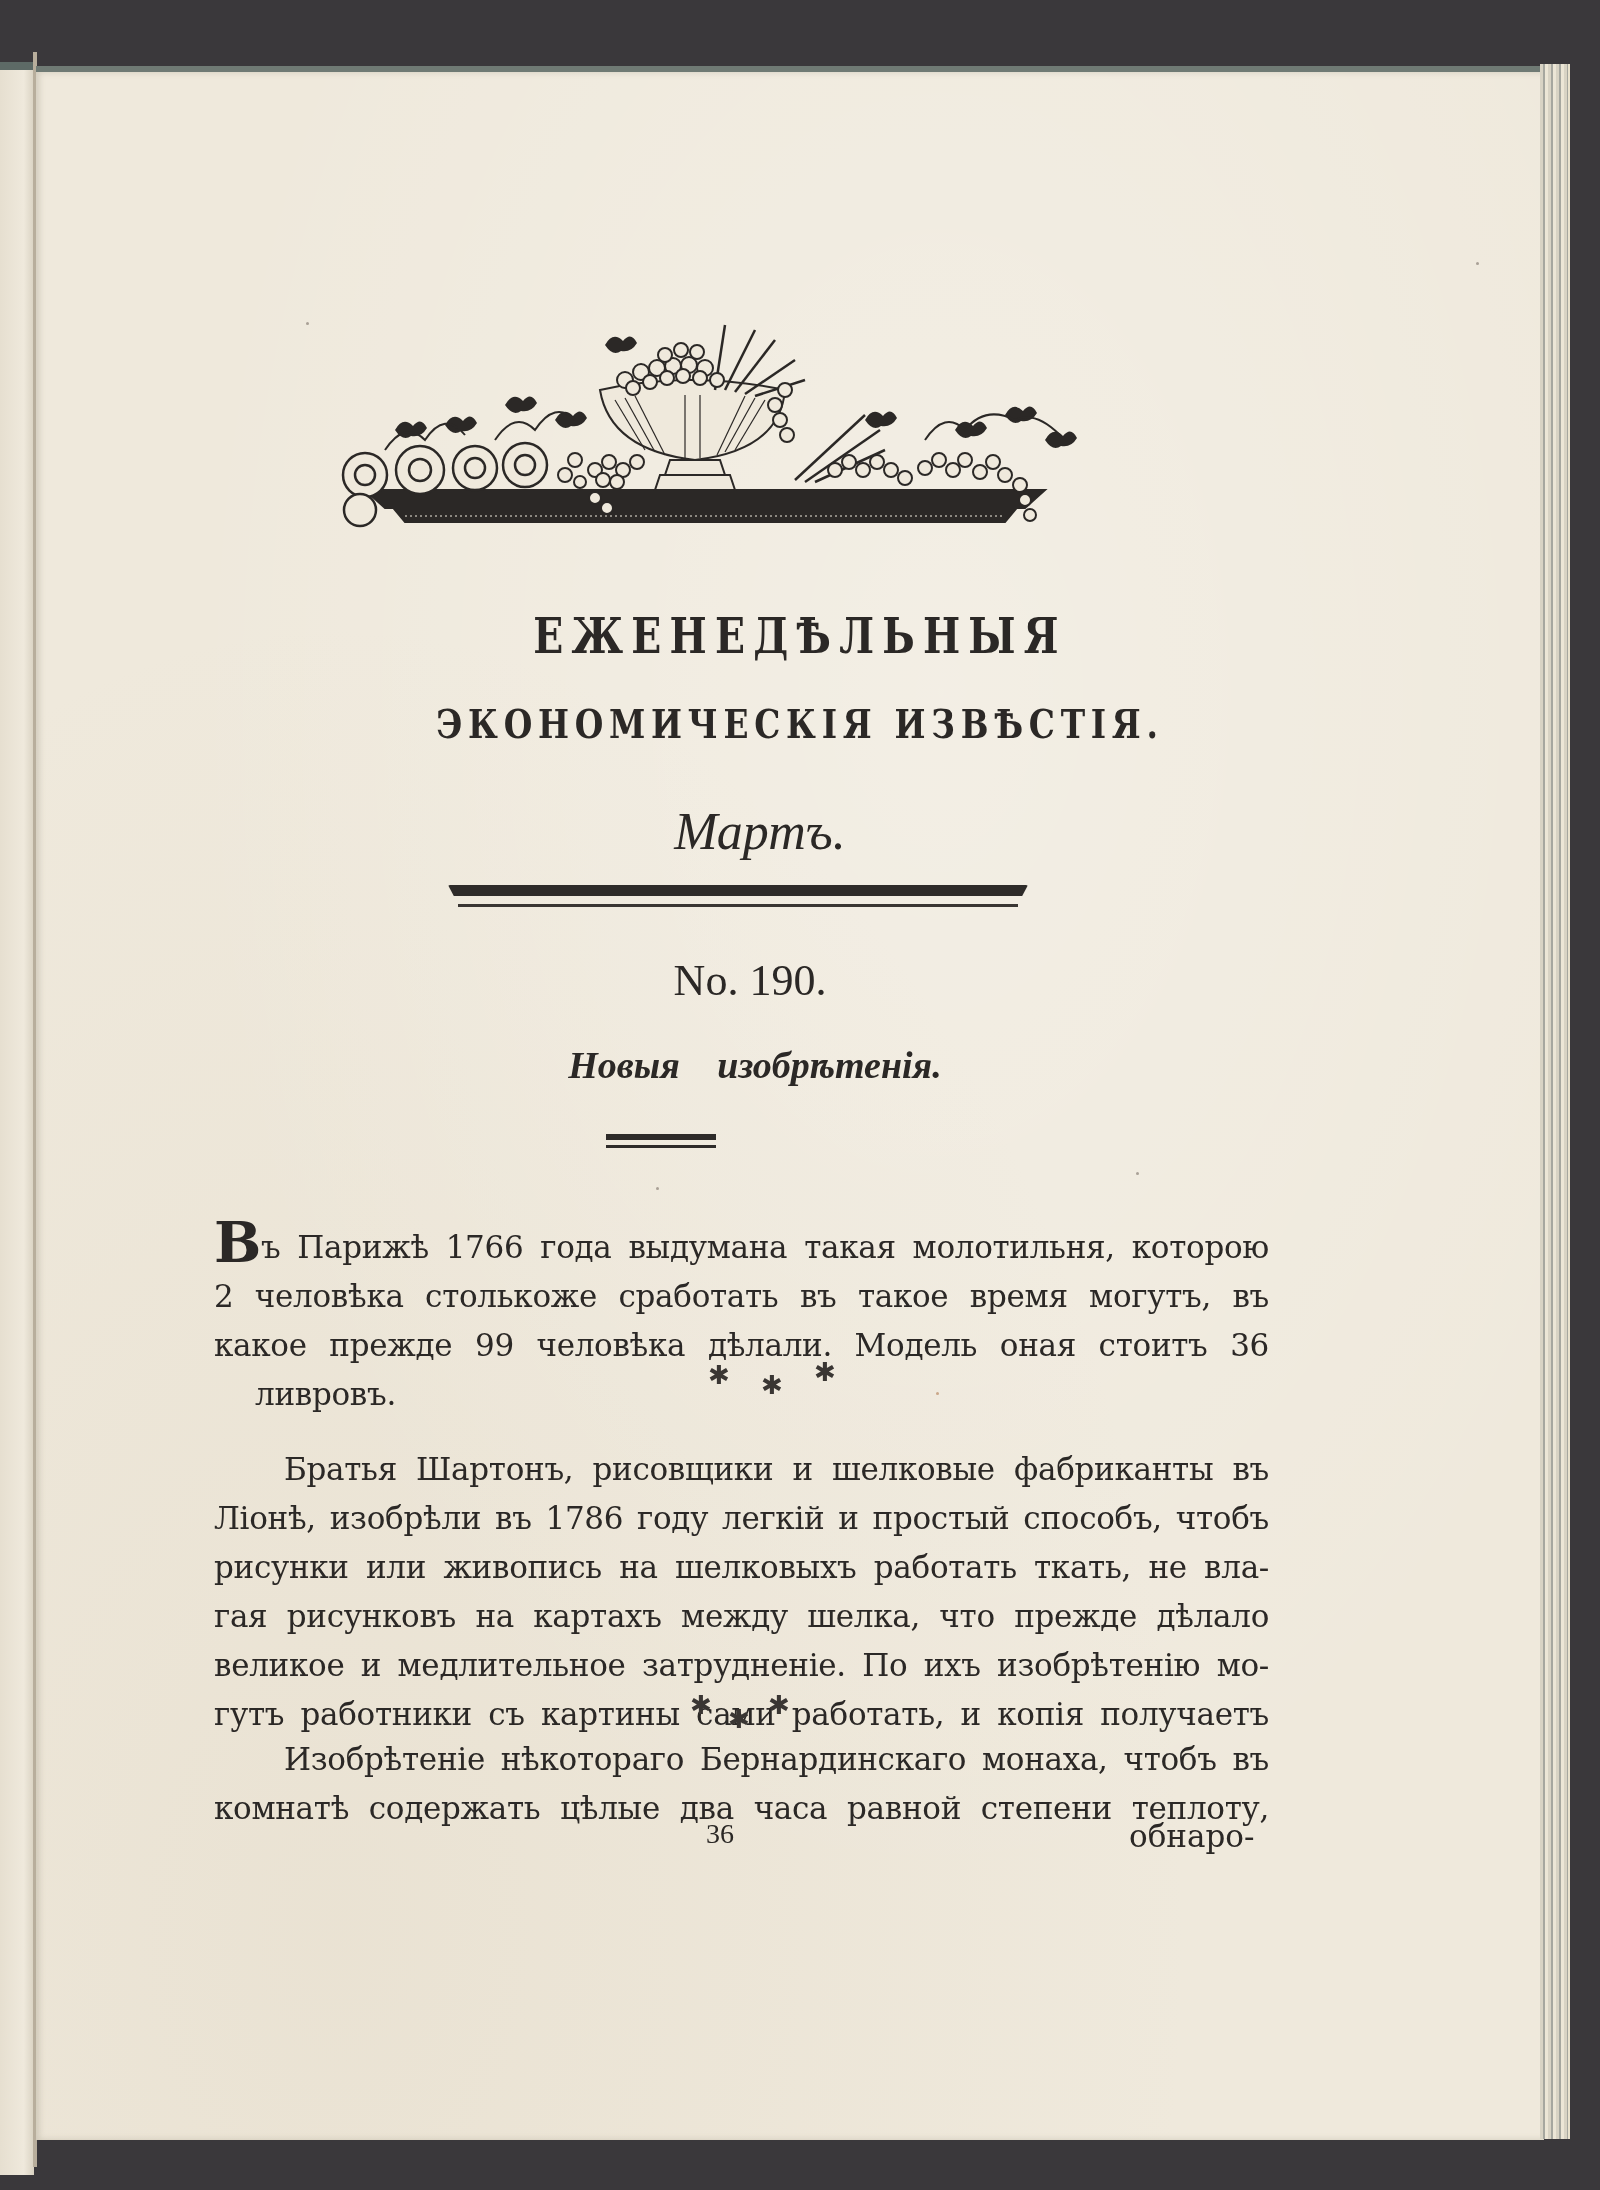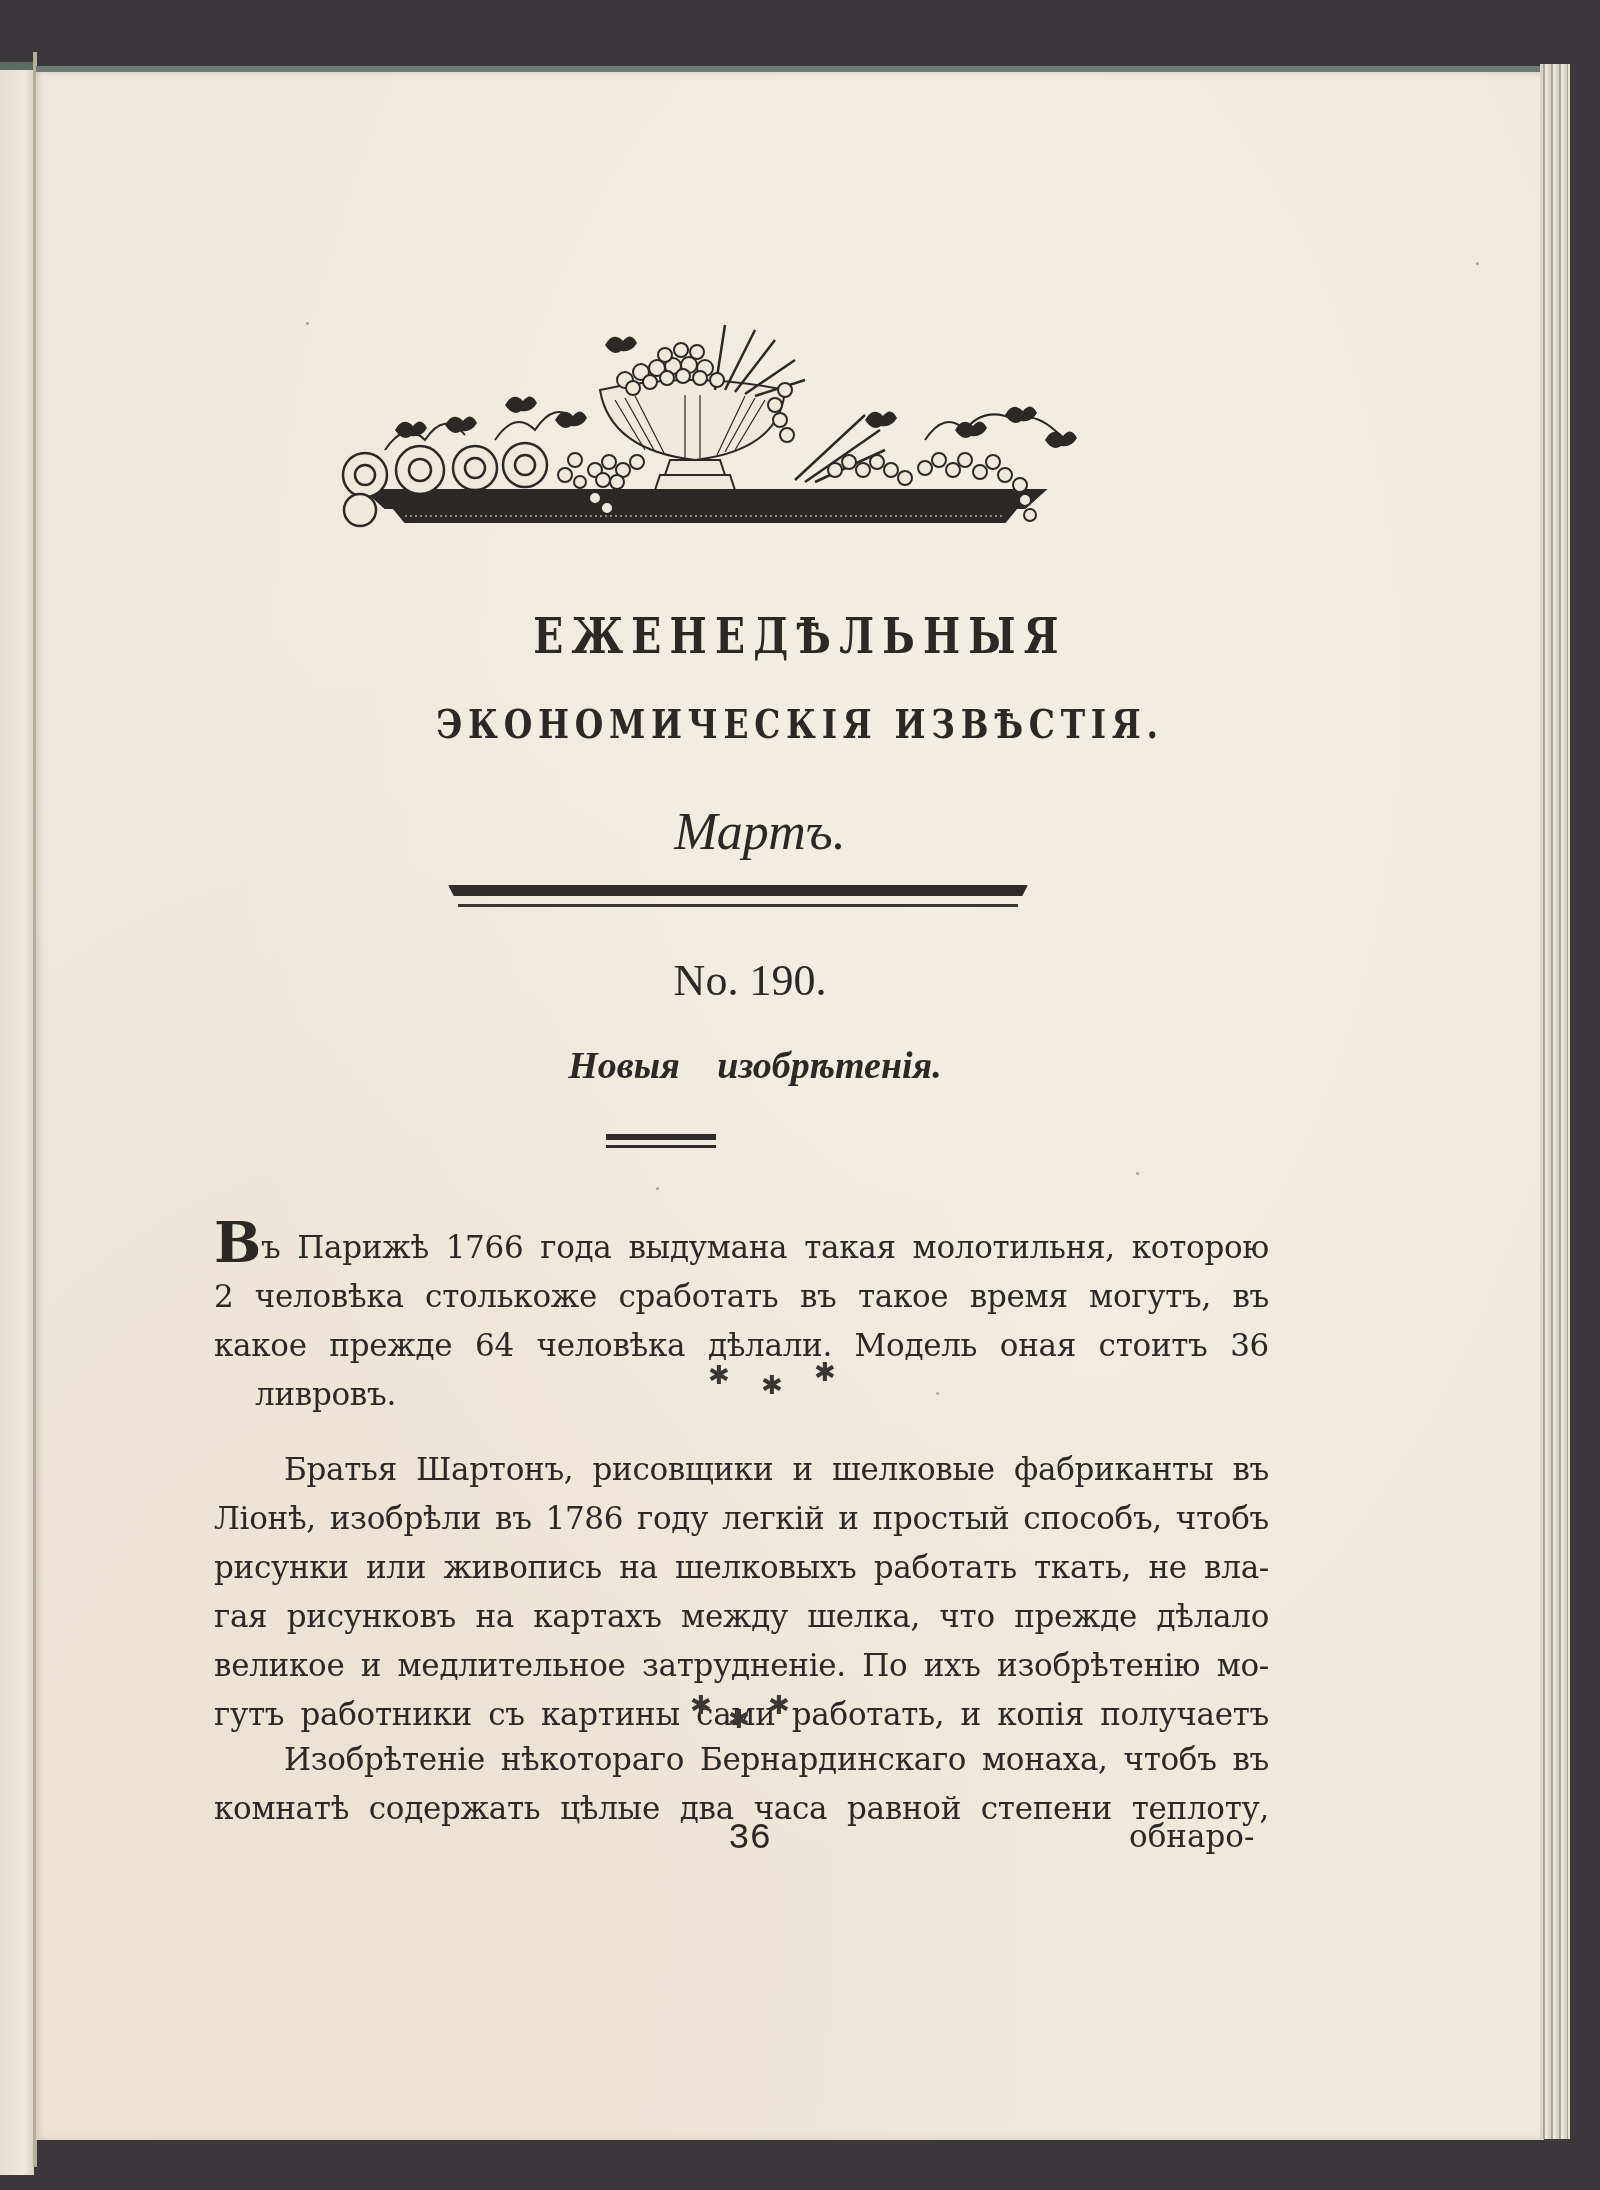--- a/index.html
+++ b/index.html
@@ -84,21 +84,21 @@
   }
   .p1 { top: 1222px; }
   .p2 { top: 1445px; }
   .p3 { top: 1735px; }
   .indent { padding-left: 70px; }
   .stars {
     position: absolute; font-size: 26px; color: #3a3633;
   }
   .stars span { position: absolute; }
   .folio {
-    position: absolute; left: 728px; top: 1818px; font-size: 36px; font-family: Liberation Mono, monospace;
+    position: absolute; left: 706px; top: 1818px; font-size: 28px;
   }
   .catchword {
     position: absolute; left: 1129px; top: 1818px; font-size: 31px; font-family: "DejaVu Serif", serif;
   }
   .speck { position: absolute; width: 3px; height: 3px; border-radius: 50%; background: #7a7066; opacity: .6; }
 </style>
 </head>
 <body>
 
 <div class="left-page"></div>
@@ -239,21 +239,21 @@
 
 <div class="center issue-no ink">No. 190.</div>
 <div class="center subtitle ink">Новыя   изобрѣтенія.</div>
 
 <div class="rule-small-1"></div>
 <div class="rule-small-2"></div>
 
 <div class="para p1 ink">
   <span class="line"><span class="dropcap">В</span><span>ъ Парижѣ 1766 года выдумана такая молотильня, которою</span></span>
   <span class="line">2 человѣка столькоже сработать въ такое время могутъ, въ</span>
-  <span class="line">какое прежде 64 человѣка дѣлали. Модель оная стоитъ 36</span>
+  <span class="line">какое прежде 99 человѣка дѣлали. Модель оная стоитъ 36</span>
   <span class="line last">ливровъ.</span>
 </div>
 
 <div class="stars" style="left:708px;top:1360px;">
   <span style="left:0;top:0">✱</span>
     <span style="left:53px;top:10px">✱</span>
     <span style="left:106px;top:-3px">✱</span>
 </div>
 
 <div class="para p2 ink">

